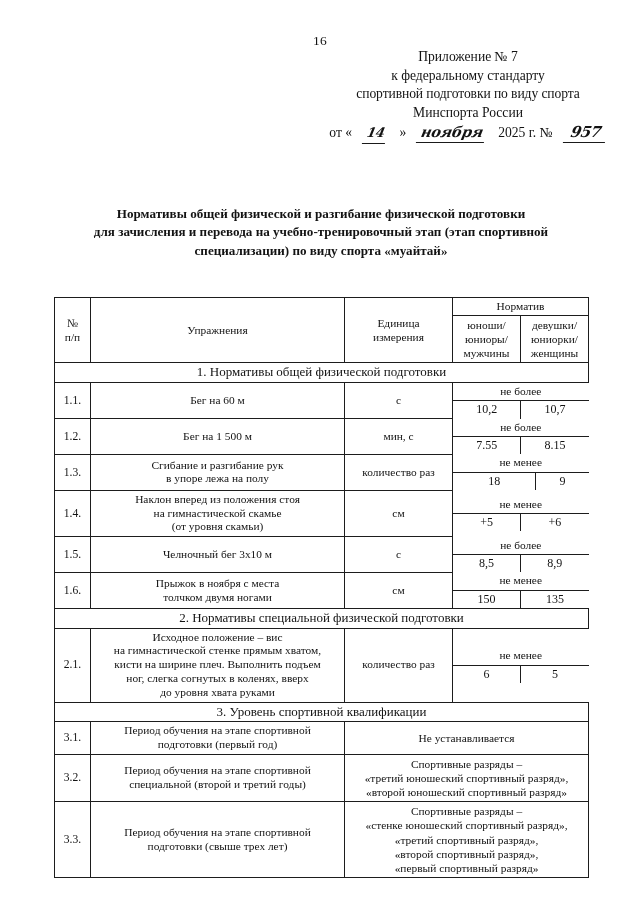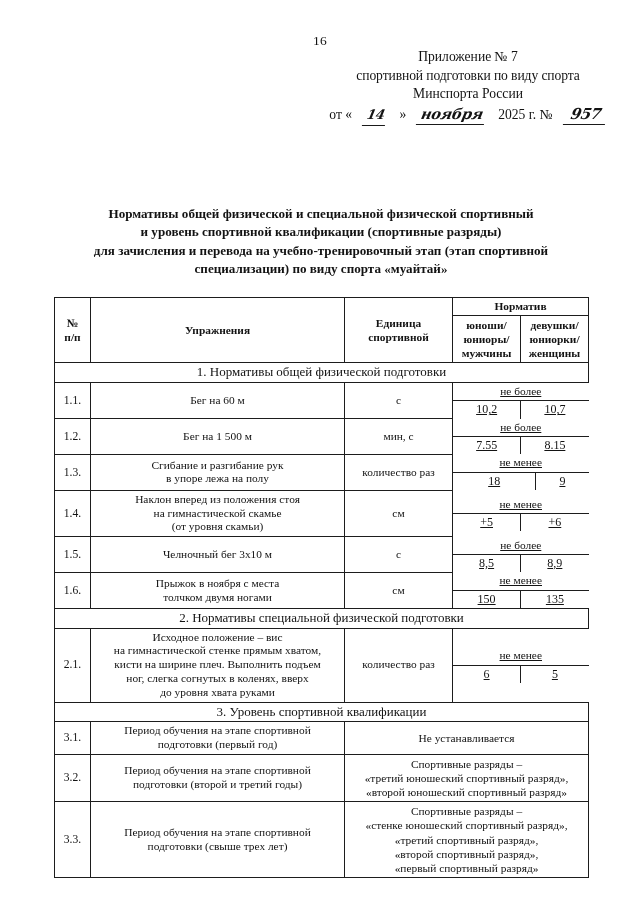--- a/index.html
+++ b/index.html
@@ -94,21 +94,21 @@
     font-size: 11.4px;
     line-height: 13.4px;
   }
   .norms-table td, .norms-table th {
     border: 1px solid #1d1d1d;
     padding: 2px 2px;
     text-align: center;
     vertical-align: middle;
     font-weight: 400;
   }
-  .norms-table th { font-weight: 700; }
+  .norms-table th { font-weight: 400; }
 
   col.c-num   { width: 36px; }
   col.c-ex    { width: 254px; }
   col.c-unit  { width: 108px; }
   col.c-male  { width: 68px; }
   col.c-fem   { width: 68px; }
 
   .hdr-stack { line-height: 14px; }
 
   .section-row td {
@@ -133,49 +133,49 @@
   .ex-cell .l { display: block; }
   .qual-cell {
     padding: 4px 6px 5px 6px;
     line-height: 14.2px;
   }
   .qual-cell .l { display: block; }
   .num-cell { font-size: 11.6px; }
   .unit-cell { font-size: 11.4px; }
 
   .nb { border: 0 !important; padding: 0 !important; }
-  .nested { width: 100%; border-collapse: collapse; text-decoration: underline; }
+  .nested { width: 100%; border-collapse: collapse; }
   .nested td { border: 0; }
   .nested tr.top td { border-bottom: 1px solid #1d1d1d; }
   .nested td.mid-div { border-right: 1px solid #1d1d1d; }
 </style>
 </head>
 <body>
 
 <div class="page">
 
   <div class="page-number">16</div>
 
   <div class="appendix-block">
     <div class="ln">Приложение № 7</div>
+    <div class="ln">к федеральному стандарту</div>
     <div class="ln wide">спортивной подготовки по виду спорта</div>
     <div class="ln">Минспорта России</div>
     <div class="date-line">
       <span class="lit">от «</span>
       <span class="hw day">14</span>
       <span class="lit">»</span>
       <span class="hw month">ноября</span>
       <span class="lit">2025 г. №</span>
       <span class="hw num">957</span>
     </div>
   </div>
 
   <div class="doc-title">
-    <div class="tl">Нормативы общей физической и специальной физической спортивный</div>
-    <div class="tl">и уровень спортивной квалификации (спортивные разряды)</div>
+    <div class="tl">Нормативы общей физической и разгибание физической подготовки</div>
     <div class="tl">для зачисления и перевода на учебно-тренировочный этап (этап спортивной</div>
     <div class="tl">специализации) по виду спорта «муайтай»</div>
   </div>
 
   <table class="norms-table">
     <colgroup>
       <col class="c-num">
         <col class="c-ex">
         <col class="c-unit">
         <col class="c-male">
@@ -183,21 +183,21 @@
     </colgroup>
     <thead>
       <tr>
         <th rowspan="2" class="hdr-stack">
           <span class="l">№</span><br>
           <span class="l">п/п</span>
         </th>
         <th rowspan="2">Упражнения</th>
         <th rowspan="2" class="hdr-stack">
           <span class="l">Единица</span><br>
-          <span class="l">спортивной</span>
+          <span class="l">измерения</span>
         </th>
         <th colspan="2">Норматив</th>
       </tr>
       <tr>
         <th class="hdr-stack">
           <span class="l">юноши/</span><br>
           <span class="l">юниоры/</span><br>
           <span class="l">мужчины</span>
         </th>
         <th class="hdr-stack">
@@ -372,21 +372,21 @@
             <span class="l">подготовки (первый год)</span>
           </td>
           <td class="qual-cell" colspan="3">
             <span class="l">Не устанавливается</span>
           </td>
         </tr>
         <tr>
           <td class="num-cell">3.2.</td>
           <td class="ex-cell">
             <span class="l">Период обучения на этапе спортивной</span>
-            <span class="l">подготовки (второй и третий годы)</span>
+            <span class="l">специальной (второй и третий годы)</span>
           </td>
           <td class="qual-cell" colspan="3">
             <span class="l">Спортивные разряды –</span>
             <span class="l">«третий юношеский спортивный разряд»,</span>
             <span class="l">«второй юношеский спортивный разряд»</span>
           </td>
         </tr>
         <tr>
           <td class="num-cell">3.3.</td>
           <td class="ex-cell">

